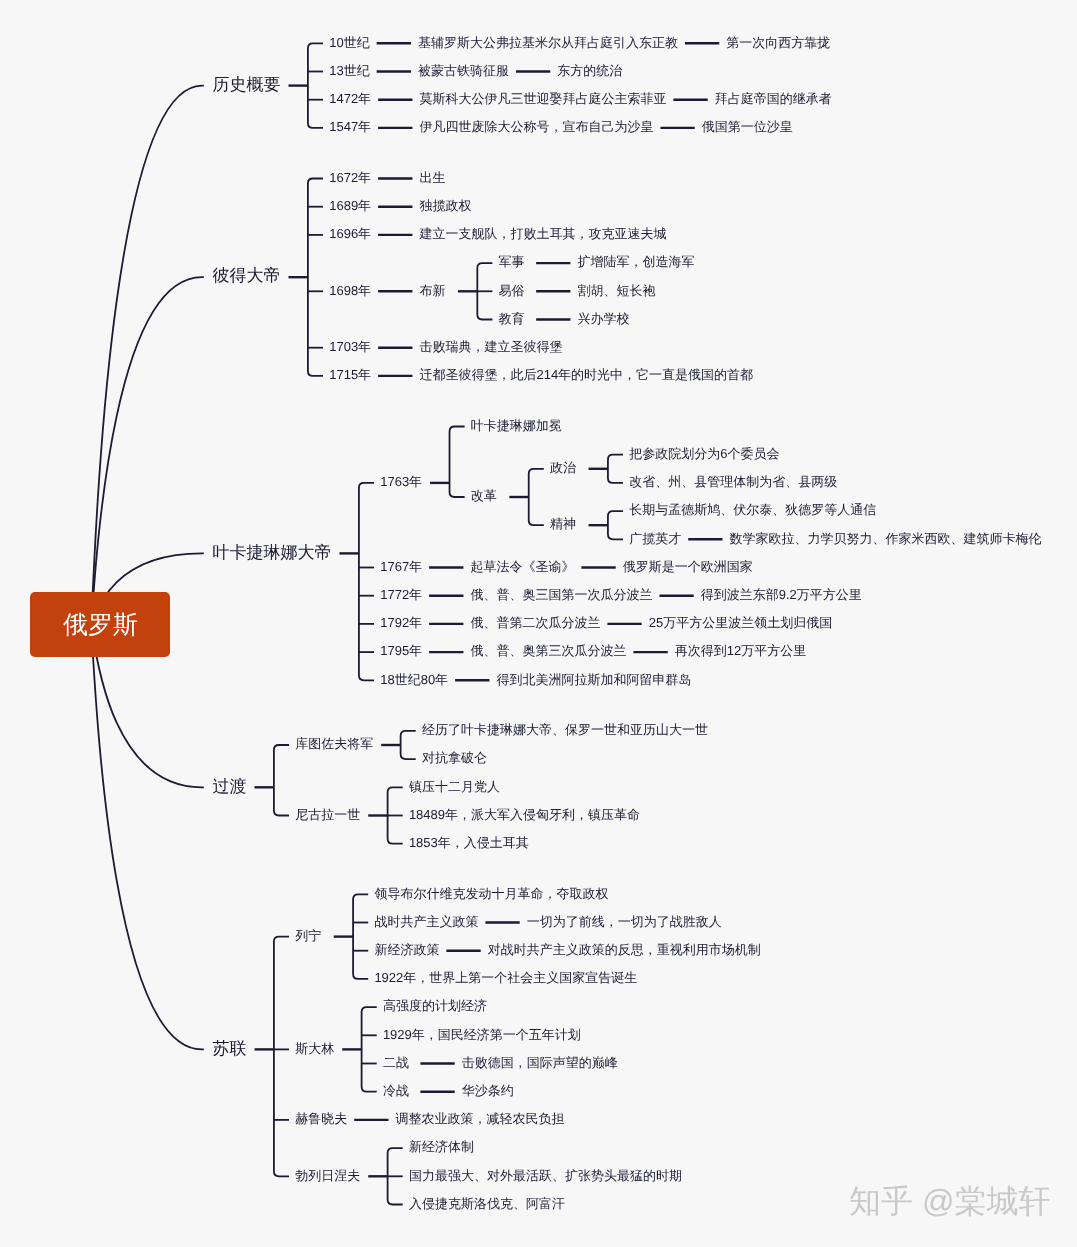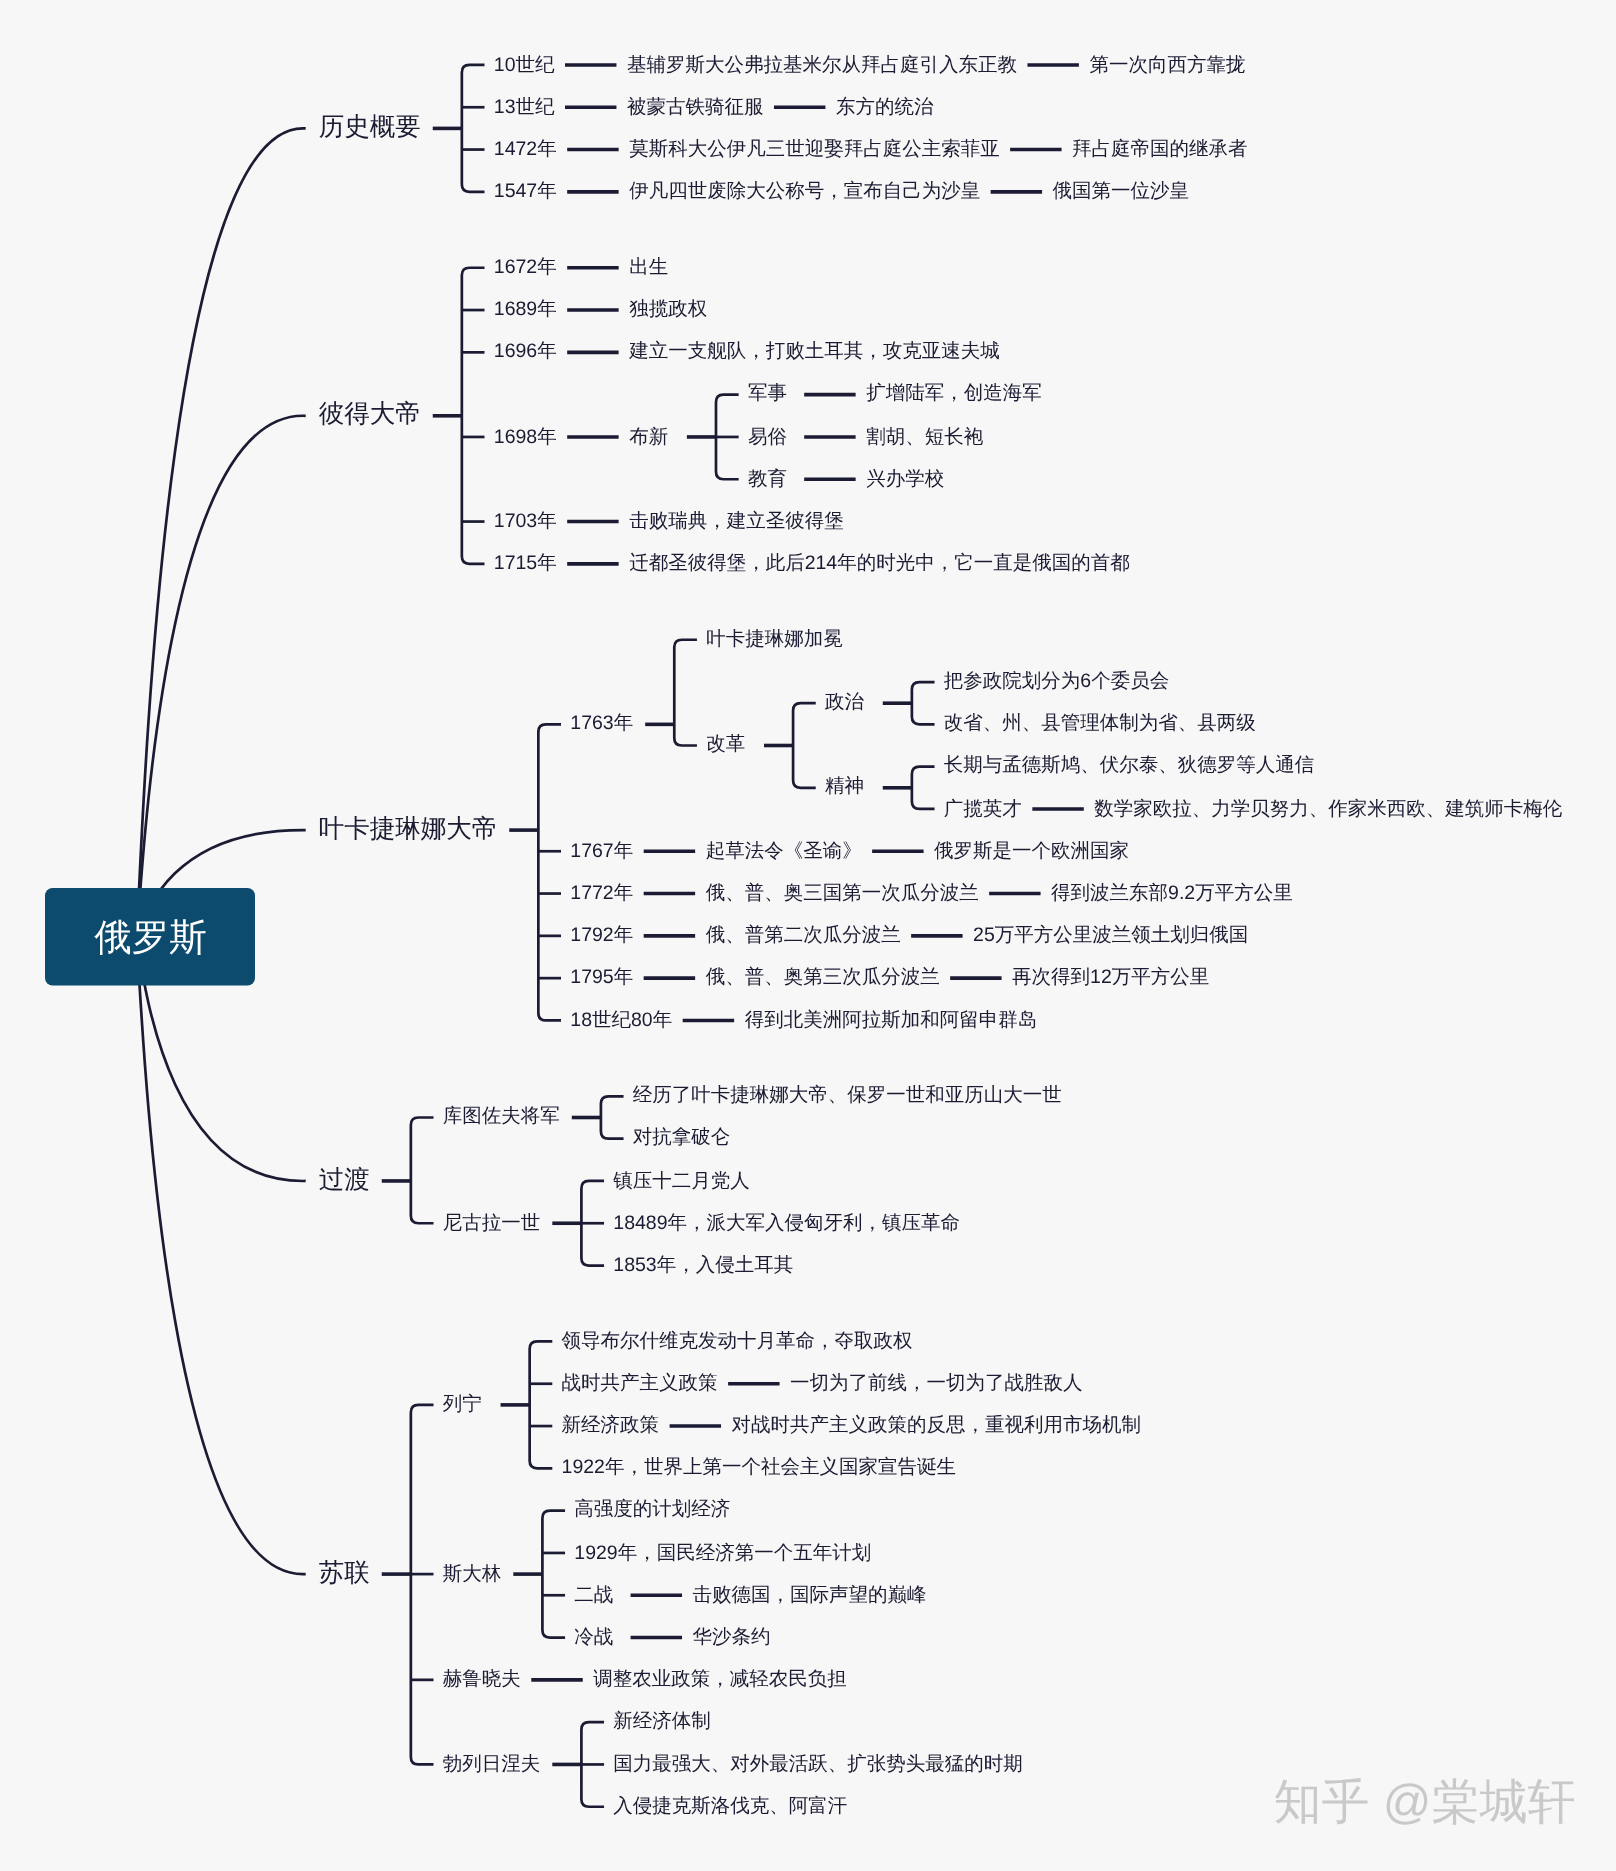--- a/index.html
+++ b/index.html
@@ -189,16 +189,16 @@
       <div class="node l2" style="left: 382.9px; top: 1062.7px; color: rgb(27, 27, 51);">二战</div>
       <div class="node l2" style="left: 461.7px; top: 1062.7px; color: rgb(27, 27, 51);">击败德国，国际声望的巅峰</div>
       <div class="node l2" style="left: 382.9px; top: 1090.9px; color: rgb(27, 27, 51);">冷战</div>
       <div class="node l2" style="left: 461.7px; top: 1090.9px; color: rgb(27, 27, 51);">华沙条约</div>
       <div class="node l2" style="left: 295.2px; top: 1119.1px; color: rgb(27, 27, 51);">赫鲁晓夫</div>
       <div class="node l2" style="left: 395.5px; top: 1119.1px; color: rgb(27, 27, 51);">调整农业政策，减轻农民负担</div>
       <div class="node l2" style="left: 295.2px; top: 1175.5px; color: rgb(27, 27, 51);">勃列日涅夫</div>
       <div class="node l2" style="left: 408.9px; top: 1147.3px; color: rgb(27, 27, 51);">新经济体制</div>
       <div class="node l2" style="left: 408.9px; top: 1175.5px; color: rgb(27, 27, 51);">国力最强大、对外最活跃、扩张势头最猛的时期</div>
       <div class="node l2" style="left: 408.9px; top: 1203.7px; color: rgb(27, 27, 51);">入侵捷克斯洛伐克、阿富汗</div>
-      <div class="root-node" style="left: 30.4px; top: 591.7px; width: 140px; height: 65px; background: #0c4a6e; color: rgb(255, 255, 255);">俄罗斯</div>
+      <div class="root-node" style="left: 30.4px; top: 591.7px; width: 140px; height: 65px; background: #c2410c; color: rgb(255, 255, 255);">俄罗斯</div>
     </div>
   <div class="wm" style="left: 849px; top: 1201px; color: rgb(201, 201, 201);">知乎 @棠城轩</div>
 </div>
 
 </body></html>

